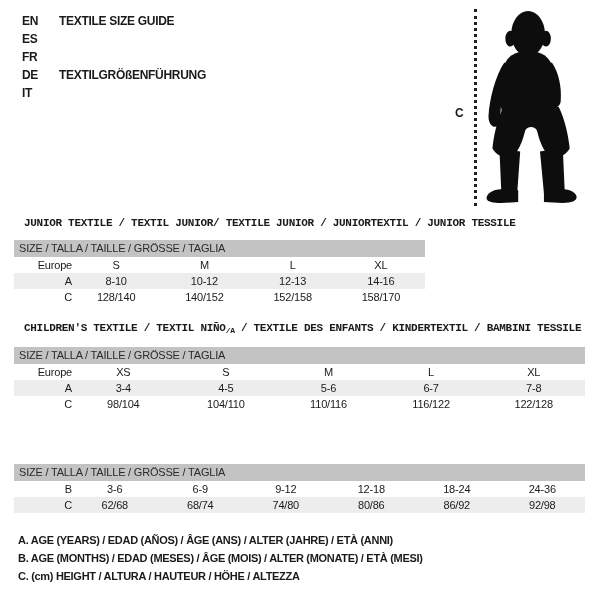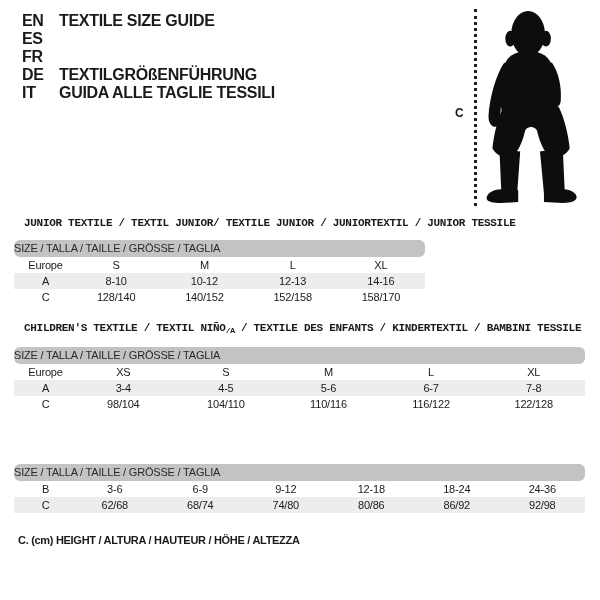--- a/index.html
+++ b/index.html
@@ -2,35 +2,35 @@
 <html><head>
 <meta charset="utf-8">
 <style>
   html,body{margin:0;padding:0;background:#fff;}
   .page{
     position:relative;width:600px;height:600px;background:#ffffff;overflow:hidden;
     font-family:"Liberation Sans","DejaVu Sans",sans-serif;color:#1a1a1a;
   }
   
   .lang-block{position:absolute;left:22px;top:12px;}
-  .lang-row{display:flex;line-height:18px;font-size:16px;font-weight:bold;letter-spacing:-0.3px;}
+  .lang-row{display:flex;line-height:18px;font-size:12px;font-weight:bold;letter-spacing:-0.3px;}
   .lang-code{width:37px;flex:0 0 37px;}
   
   .height-line{position:absolute;left:474px;top:9px;height:197px;width:0;border-left:3px dotted #1f1f1f;}
   .height-label{position:absolute;left:455px;top:106px;font-size:12px;font-weight:bold;}
   .baby-svg{position:absolute;left:483px;top:8px;width:110px;height:198px;}
   
   .sec-title{position:absolute;left:24px;font-size:11px;font-weight:bold;letter-spacing:-0.3px;white-space:nowrap;line-height:17px;font-family:Liberation Mono, monospace;}
   .sub{font-size:8px;vertical-align:-2px;}
   
   .size-table{position:absolute;left:14px;}
-  .size-bar{height:17px;background:#c3c3c3;font-size:11px;line-height:17px;color:#2a2a2a;letter-spacing:-0.2px;white-space:nowrap;overflow:hidden;border-radius:6px;}
+  .size-bar{height:17px;background:#c3c3c3;font-size:11px;line-height:17px;padding-left:5px;color:#2a2a2a;letter-spacing:-0.2px;white-space:nowrap;overflow:hidden;}
   table{width:100%;border-collapse:collapse;table-layout:fixed;}
   td{height:16px;line-height:16px;font-size:11px;text-align:center;padding:0;white-space:nowrap;overflow:hidden;letter-spacing:-0.2px;}
-  td.lbl{text-align:center;padding-left:5px;}
+  td.lbl{text-align:right;padding-left:5px;}
   tr.alt{background:#ededed;}
   .w1{width:411px;} .w2{width:571px;}
   
   .legend{position:absolute;left:18px;top:531px;font-size:11px;font-weight:bold;line-height:18px;letter-spacing:-0.3px;white-space:nowrap;}
 </style>
 </head>
 <body>
 
 <div class="page">
 
@@ -44,21 +44,20 @@
     </div>
     <div class="lang-row">
       <span class="lang-code">FR</span>
     </div>
     <div class="lang-row">
       <span class="lang-code">DE</span>
       <span>TEXTILGRÖßENFÜHRUNG</span>
     </div>
     <div class="lang-row">
       <span class="lang-code">IT</span>
-      <span>GUIDA ALLE TAGLIE TESSILI</span>
     </div>
   </div>
 
   <div class="height-line"></div>
   <div class="height-label">C</div>
   <svg class="baby-svg" viewBox="0 0 110 200" xmlns="http://www.w3.org/2000/svg">
     <g fill="#0d0d0d">
       <ellipse cx="45" cy="26" rx="17" ry="23"></ellipse>
       <ellipse cx="27" cy="31" rx="5" ry="8"></ellipse>
       <ellipse cx="63" cy="31" rx="5" ry="8"></ellipse>
@@ -182,16 +181,18 @@
         <td>74/80</td>
         <td>80/86</td>
         <td>86/92</td>
         <td>92/98</td>
       </tr>
     </tbody>
       </table>
   </div>
 
   <div class="legend">
+    <div>A. AGE (YEARS) / EDAD (AÑOS) / ÂGE (ANS) / ALTER (JAHRE) / ETÀ (ANNI)</div>
+    <div>B. AGE (MONTHS) / EDAD (MESES) / ÂGE (MOIS) / ALTER (MONATE) / ETÀ (MESI)</div>
     <div>C. (cm) HEIGHT / ALTURA / HAUTEUR / HÖHE / ALTEZZA</div>
   </div>
 
 </div>
 
 </body></html>

